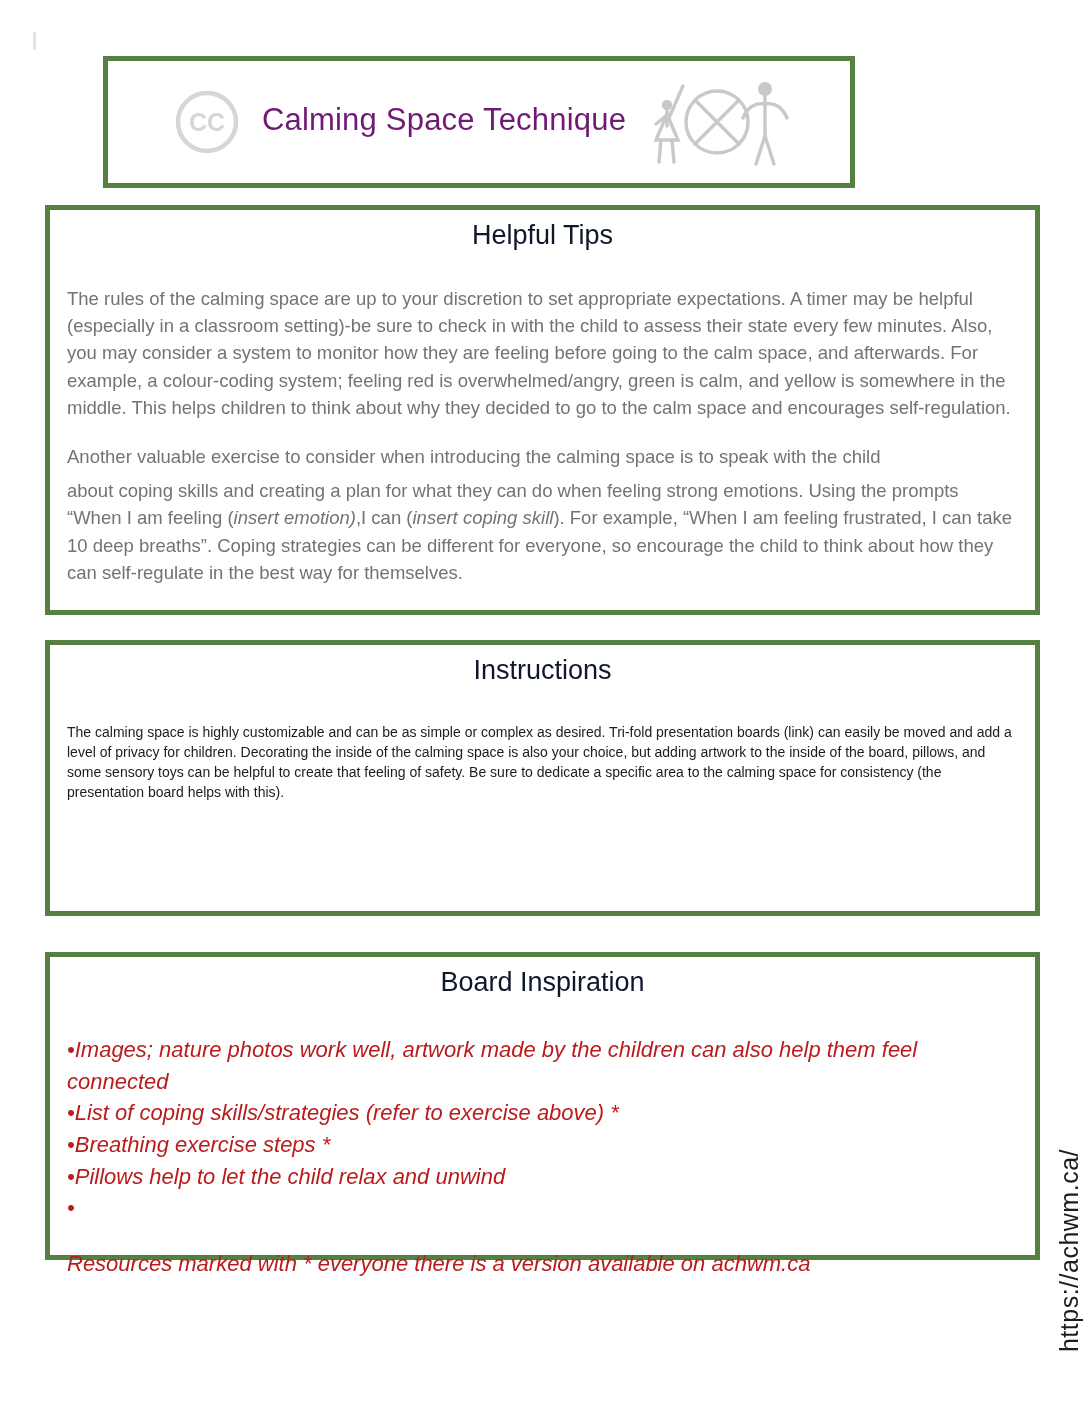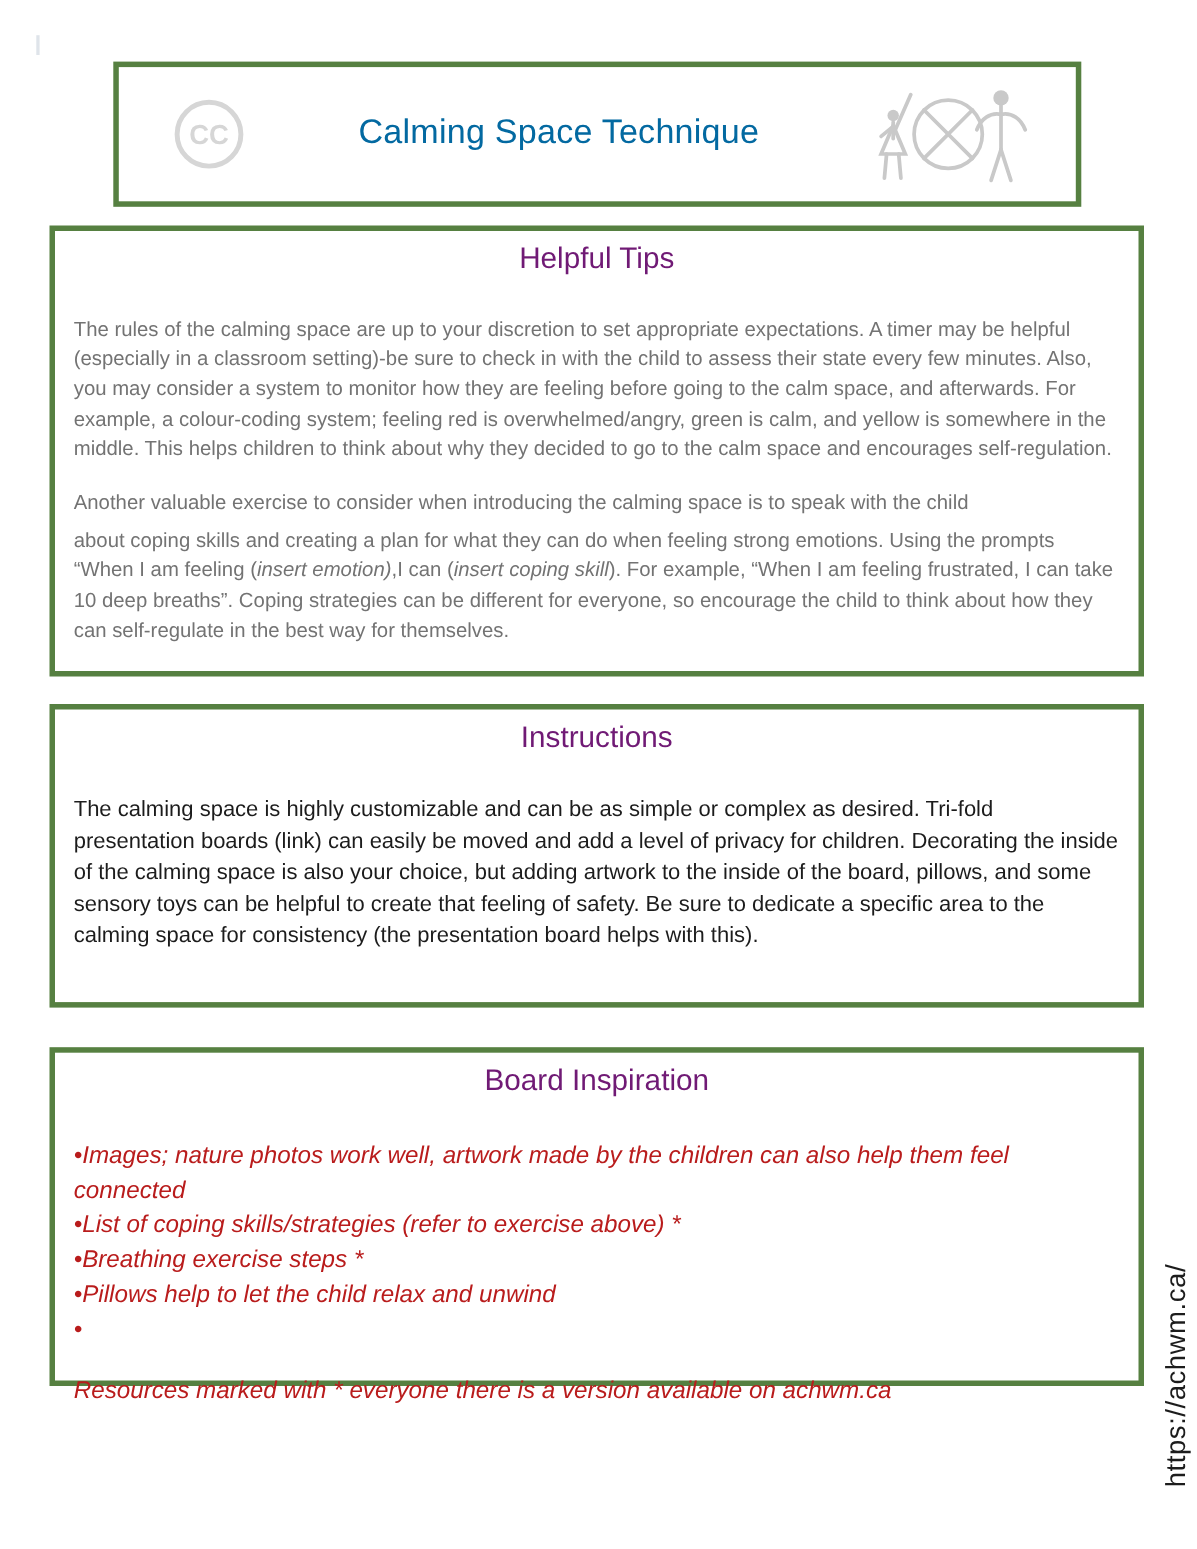--- a/index.html
+++ b/index.html
@@ -25,42 +25,42 @@
     width: 3px;
     height: 18px;
     background: #dfe4ea;
   }
 
   
   .header-box {
     position: absolute;
     left: 103px;
     top: 56px;
-    width: 880px;
+    width: 752px;
     height: 132px;
     border: 5px solid #568041;
     background: #ffffff;
     display: flex;
     align-items: center;
     justify-content: space-between;
-    padding: 0 22px;
+    padding: 0 39px;
   }
   .cc-badge {
     width: 68px;
     height: 68px;
     flex: 0 0 auto;
     margin-left: 26px;
   }
   .header-title {
     flex: 1 1 auto;
     text-align: center;
     font-size: 31px;
     font-weight: 400;
     letter-spacing: 0.2px;
-    color: #0369a1;
+    color: #701a75;
     padding-bottom: 4px;
   }
   .achwm-logo {
     width: 146px;
     height: 96px;
     flex: 0 0 auto;
     margin-right: 18px;
   }
 
   
@@ -72,21 +72,21 @@
     background: #ffffff;
   }
   #box-tips { top: 205px; height: 410px; }
   #box-instructions { top: 640px; height: 276px; }
   #box-board { top: 952px; height: 308px; }
 
   .section-heading {
     text-align: center;
     font-size: 27px;
     font-weight: 400;
-    color: #701a75;
+    color: #0f172a;
     margin: 10px 0 0 0;
     padding: 0;
   }
 
   .section-body {
     padding: 0 17px;
   }
 
   
   .tips-body { margin-top: 34px; }
@@ -95,21 +95,21 @@
     font-size: 18.5px;
     line-height: 1.47;
     color: #737373;
   }
   .tips-body p:last-child { margin-bottom: 0; }
   .tips-body .lead-line { display: block; margin-bottom: 7px; }
 
   
   .instructions-body {
     margin-top: 36px;
-    font-size: 20px;
+    font-size: 14px;
     line-height: 1.43;
     color: #1c1c1c;
   }
   .instructions-body p { margin: 0; }
 
   
   .board-body {
     margin-top: 36px;
     font-size: 22px;
     line-height: 1.44;

